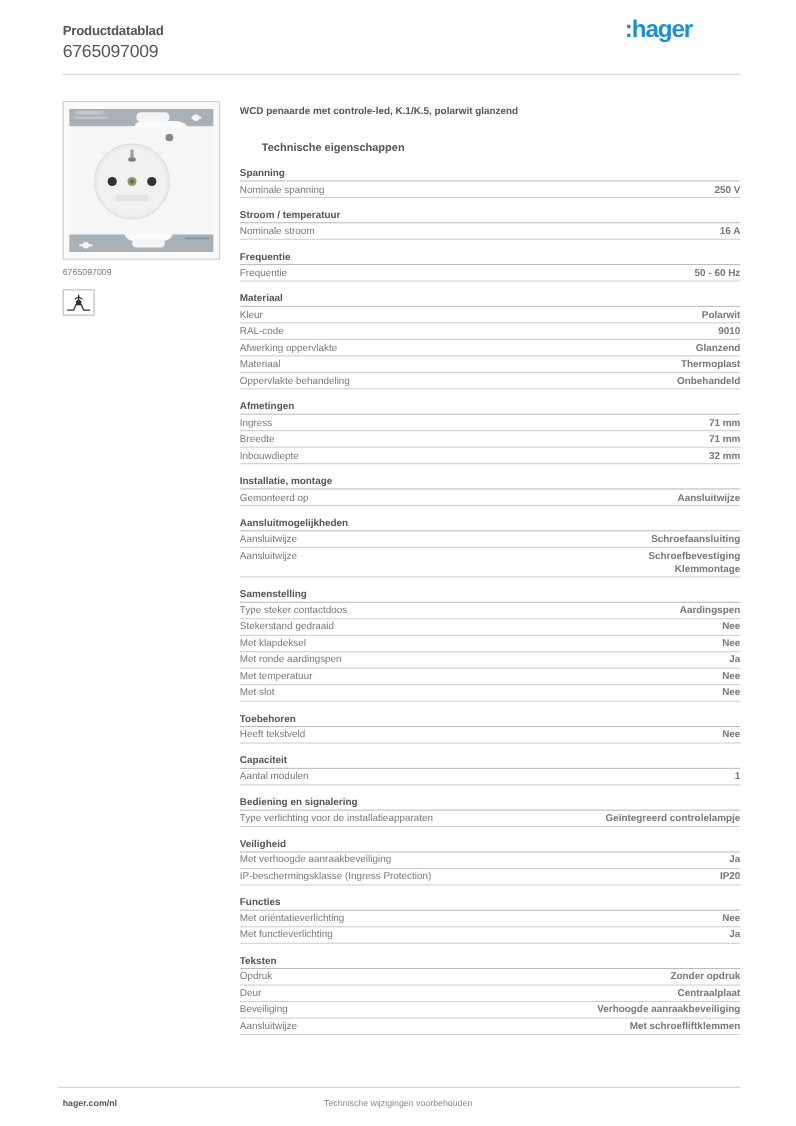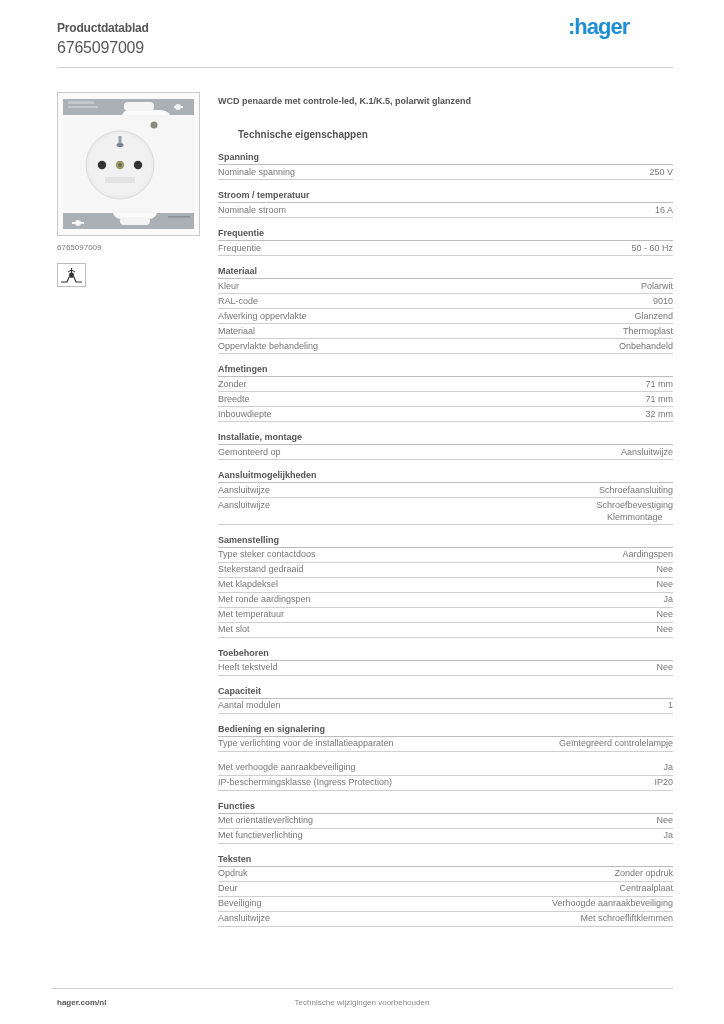--- a/index.html
+++ b/index.html
@@ -46,21 +46,21 @@
   .group:first-of-type { margin-top: 9px; }
   .group-title {
     font-size: 9px; font-weight: bold; color: #555; line-height: 13px; height: 13px;
     border-bottom: 1px solid #bdbdbd;
   }
   .row {
     display: flex; justify-content: space-between; align-items: flex-start;
     font-size: 9px; color: #777; line-height: 13.5px;
     border-bottom: 1px solid #cfcfcf; padding-top: 0.5px;
   }
-  .row .val { text-align: center; }
+  .row .val { text-align: right; font-weight: bold; }
   .row .val div { line-height: 12.5px; }
   .footer-rule {
     position: absolute; left: 52px; top: 988px; width: 621px; height: 1px; background: #d0d0d0;
   }
   .footer-left {
     position: absolute; left: 57px; top: 998px; font-size: 8px; font-weight: bold; color: #555;
   }
   .footer-center {
     position: absolute; left: 0; width: 724px; text-align: center; top: 998px; font-size: 8px; color: #888;
   }
@@ -183,21 +183,21 @@
         <div class="row">
           <span class="lbl">Oppervlakte behandeling</span>
           <span class="val">
             <div>Onbehandeld</div>
           </span>
         </div>
       </div>
       <div class="group">
         <div class="group-title">Afmetingen</div>
         <div class="row">
-          <span class="lbl">Zonder</span>
+          <span class="lbl">Ingress</span>
           <span class="val">
             <div>71 mm</div>
           </span>
         </div>
         <div class="row">
           <span class="lbl">Breedte</span>
           <span class="val">
             <div>71 mm</div>
           </span>
         </div>
@@ -293,20 +293,21 @@
       <div class="group">
         <div class="group-title">Bediening en signalering</div>
         <div class="row">
           <span class="lbl">Type verlichting voor de installatieapparaten</span>
           <span class="val">
             <div>Geïntegreerd controlelampje</div>
           </span>
         </div>
       </div>
       <div class="group">
+        <div class="group-title">Veiligheid</div>
         <div class="row">
           <span class="lbl">Met verhoogde aanraakbeveiliging</span>
           <span class="val">
             <div>Ja</div>
           </span>
         </div>
         <div class="row">
           <span class="lbl">IP-beschermingsklasse (Ingress Protection)</span>
           <span class="val">
             <div>IP20</div>

